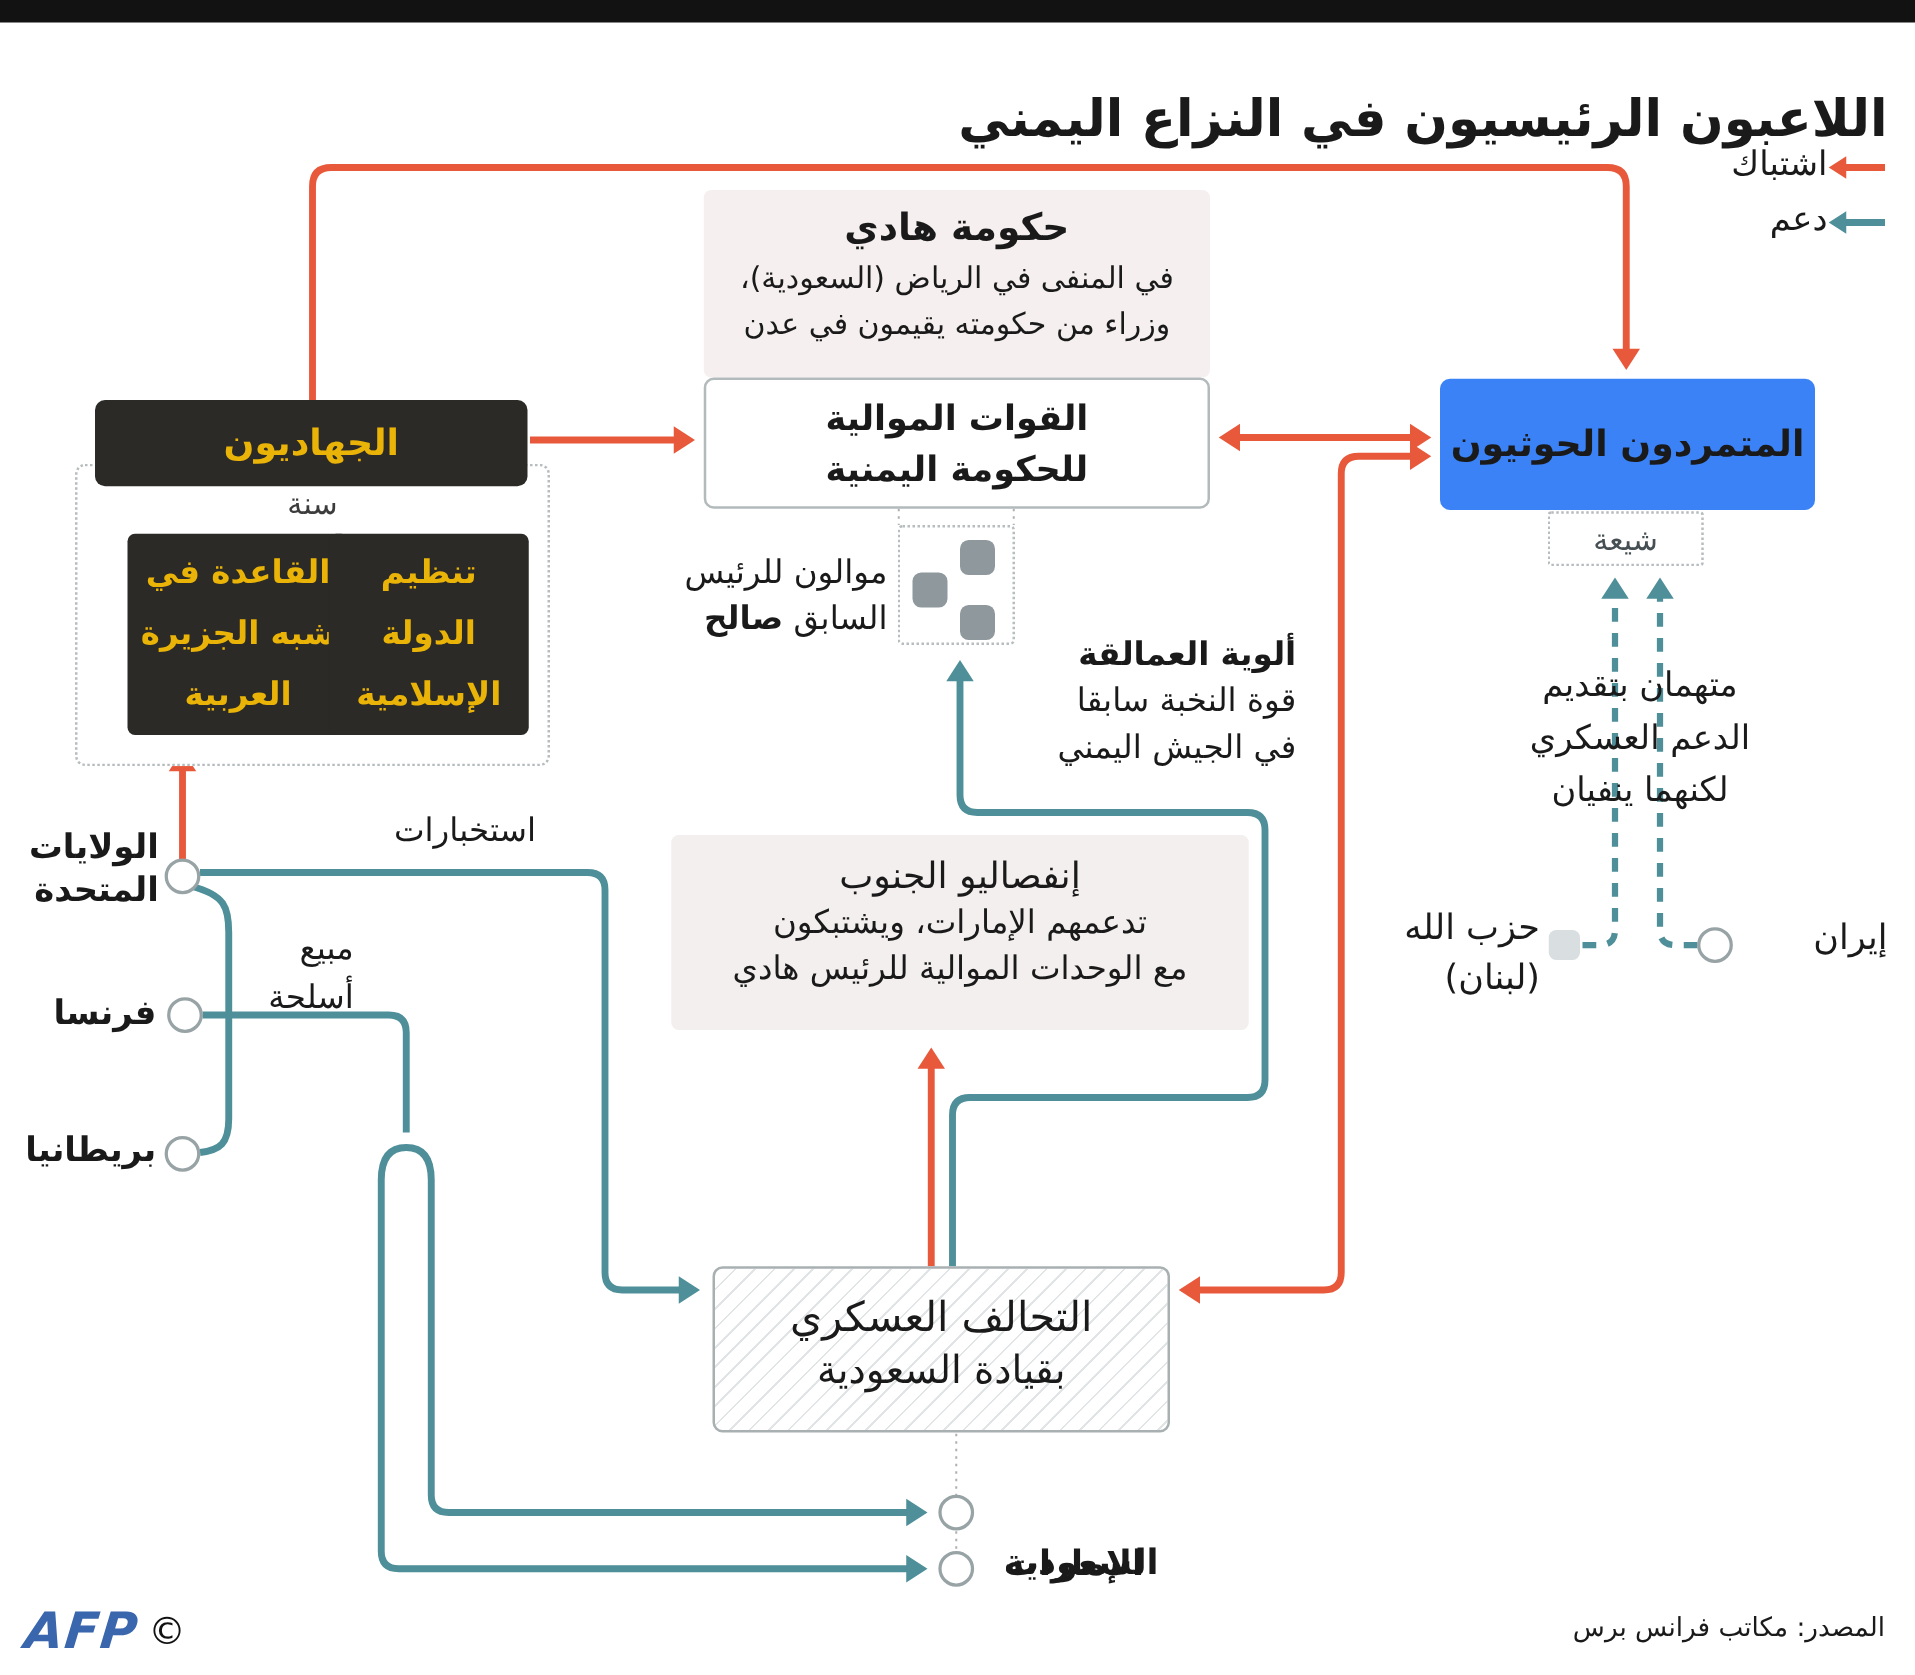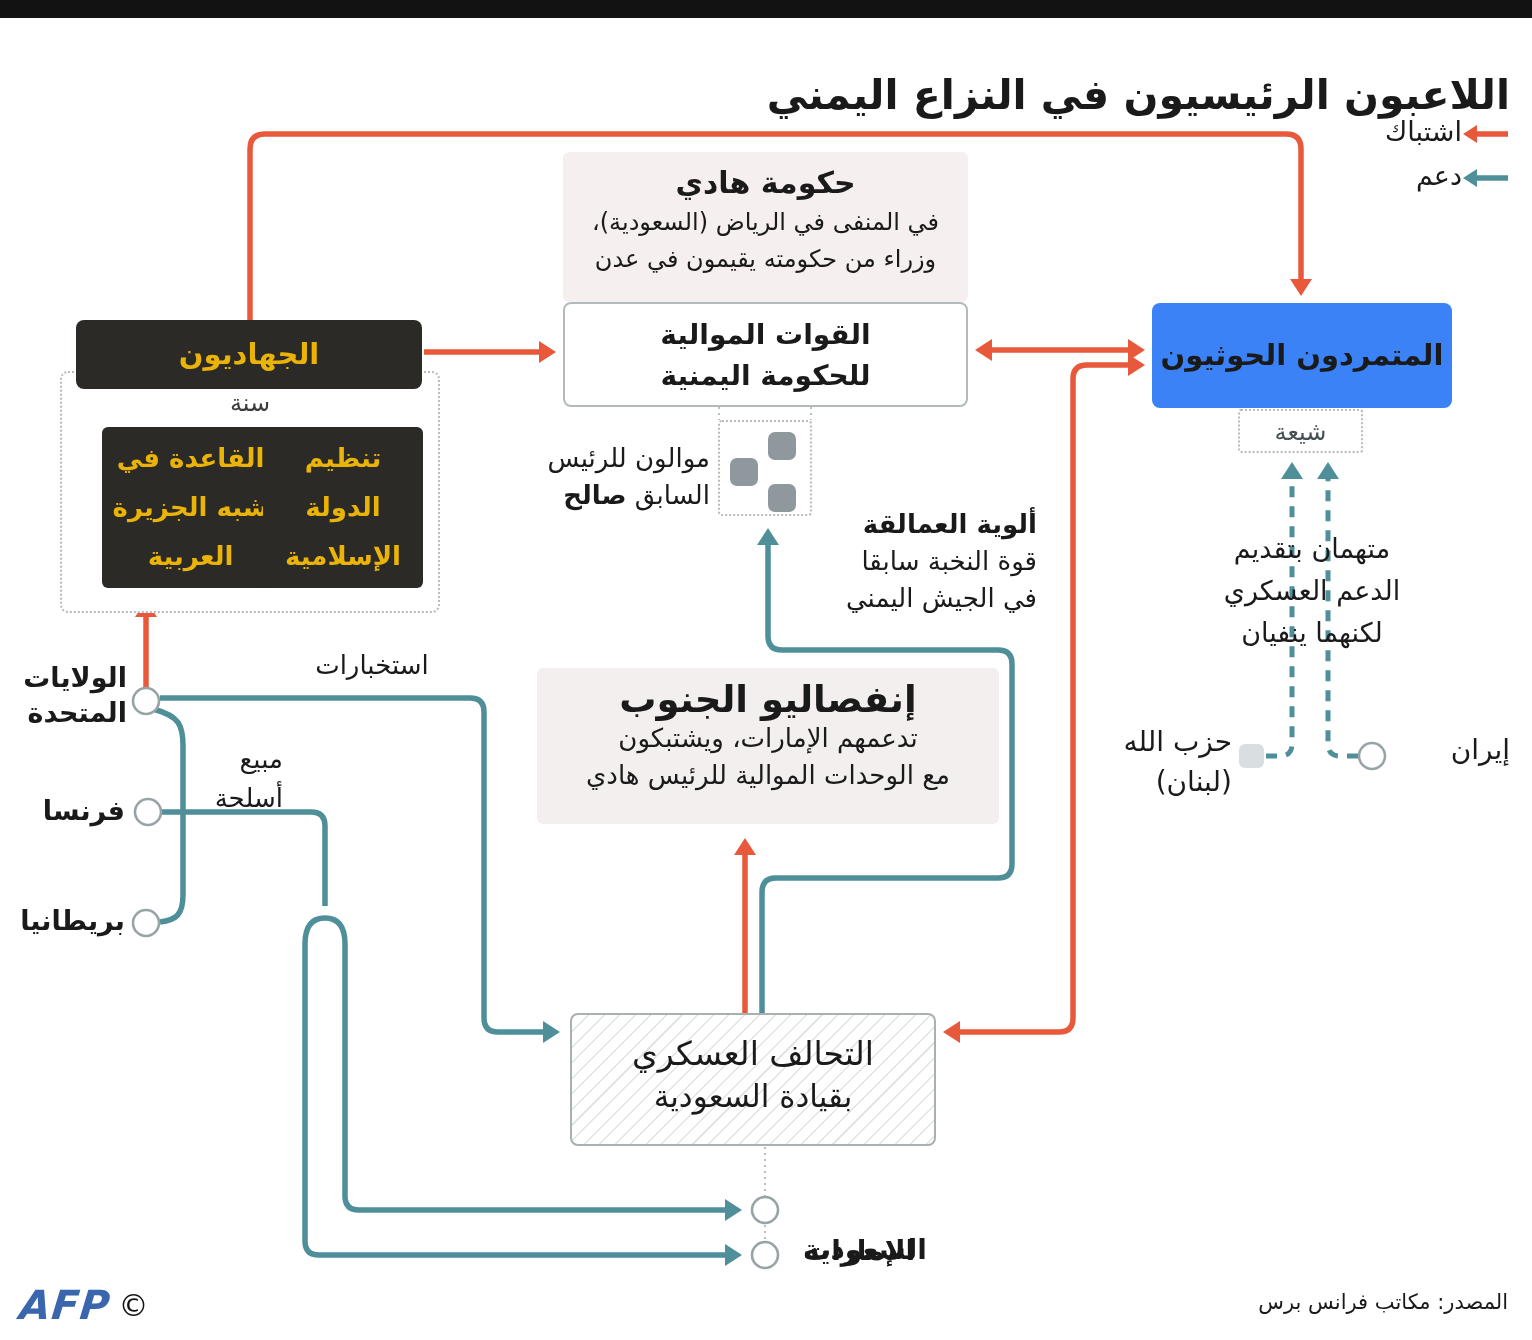--- a/index.html
+++ b/index.html
@@ -24,21 +24,21 @@
   .sunni-lbl{left:60px;top:389px;width:380px;text-align:center;font-size:24px;color:#3c3c3c;z-index:3;}
   .blackbox{background:#2b2a27;color:#eab308;font-weight:700;border-radius:8px;}
   .jihad{left:76px;top:320px;width:346px;height:69px;line-height:69px;font-size:29px;z-index:3;}
   .aqap{left:78px;top:427px;width:177px;height:161px;border-radius:6px;font-size:26px;line-height:49px;padding-top:7px;z-index:3;margin-left:24px;}
   .isis{left:263px;top:427px;width:160px;height:161px;border-radius:6px;font-size:26px;line-height:49px;padding-top:7px;z-index:3;}
   .salehbox{left:718px;top:420px;width:94px;height:96px;border-radius:4px;}
   .sq{position:absolute;width:28px;height:28px;border-radius:7px;background:#8e989d;}
   .saleh-lbl{right:822px;top:440px;text-align:right;font-size:26px;line-height:37px;}
   .amaliqa{right:495px;top:506px;text-align:right;font-size:26px;line-height:37px;}
   .separatists{left:537px;top:668px;width:462px;height:156px;background:#f3efee;border-radius:6px;padding-top:12px;}
-  .separatists .t{font-size:37px;font-weight:700;line-height:40px;}
+  .separatists .t{font-size:29px;font-weight:400;line-height:40px;}
   .separatists .b{font-size:26px;line-height:37px;}
   .coalition{left:570px;top:1013px;width:366px;height:133px;border:2px solid #a9b0b2;border-radius:8px;
      background:repeating-linear-gradient(135deg,rgba(158,168,173,0.30) 0 1.5px,rgba(0,0,0,0) 1.5px 11px),#fff;padding-top:16px;}
   .coalition .t{font-size:33px;line-height:46px;}
   .coalition .b{font-size:31px;line-height:38px;text-align:center;}
   .accused{left:1192px;top:528px;width:240px;text-align:center;font-size:27px;line-height:42px;z-index:2;}
   .hezb-lbl{right:300px;top:722px;text-align:right;font-size:28px;line-height:40px;}
   .iran-lbl{right:22px;top:733px;text-align:right;font-size:28px;}
   .hezb-sq{left:1239px;top:744px;width:25px;height:24px;border-radius:6px;background:#d9dee0;}
   .country{text-align:right;font-weight:700;font-size:27px;line-height:35px;}

